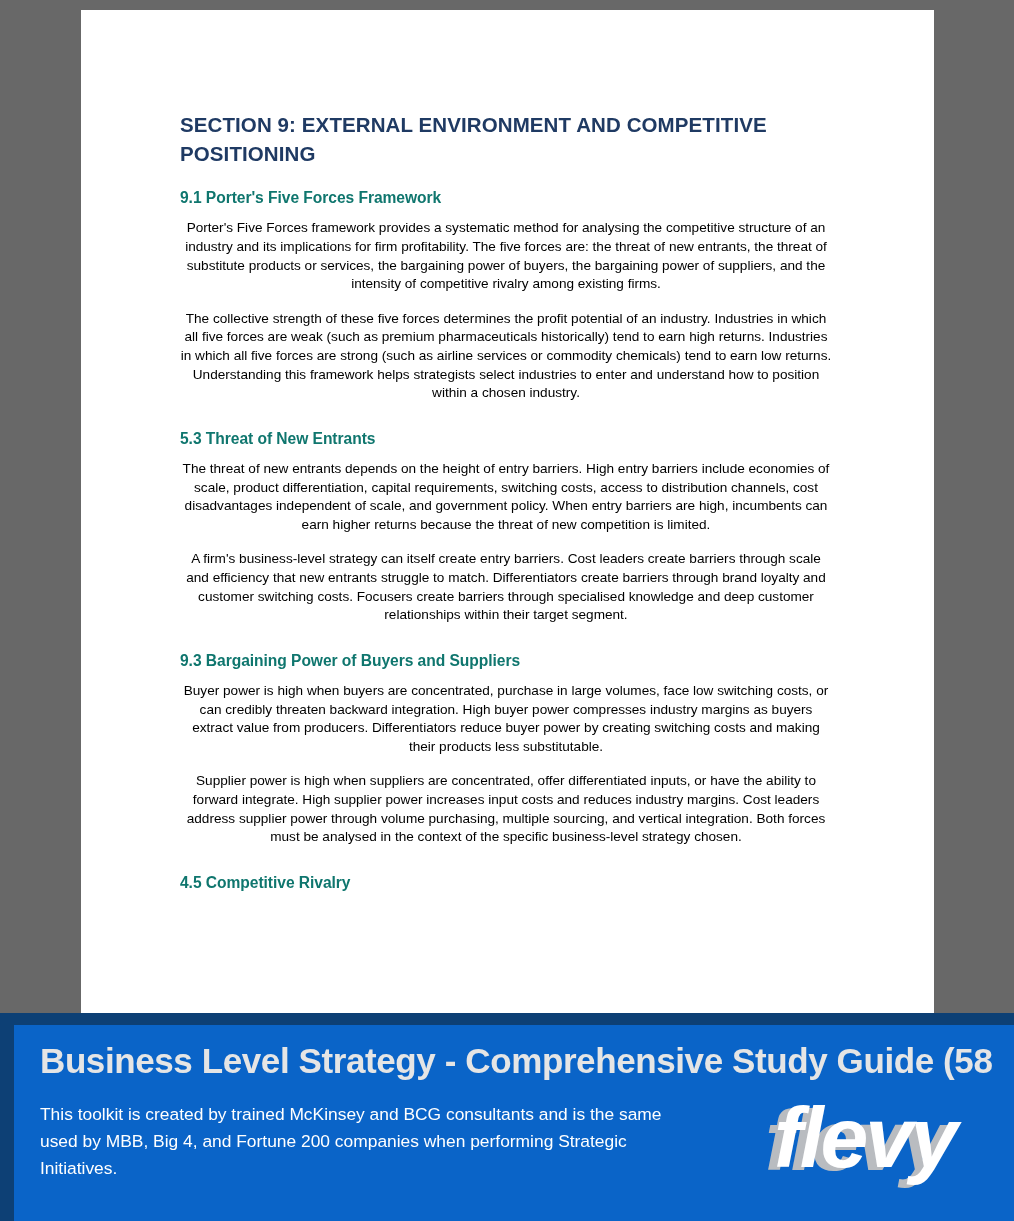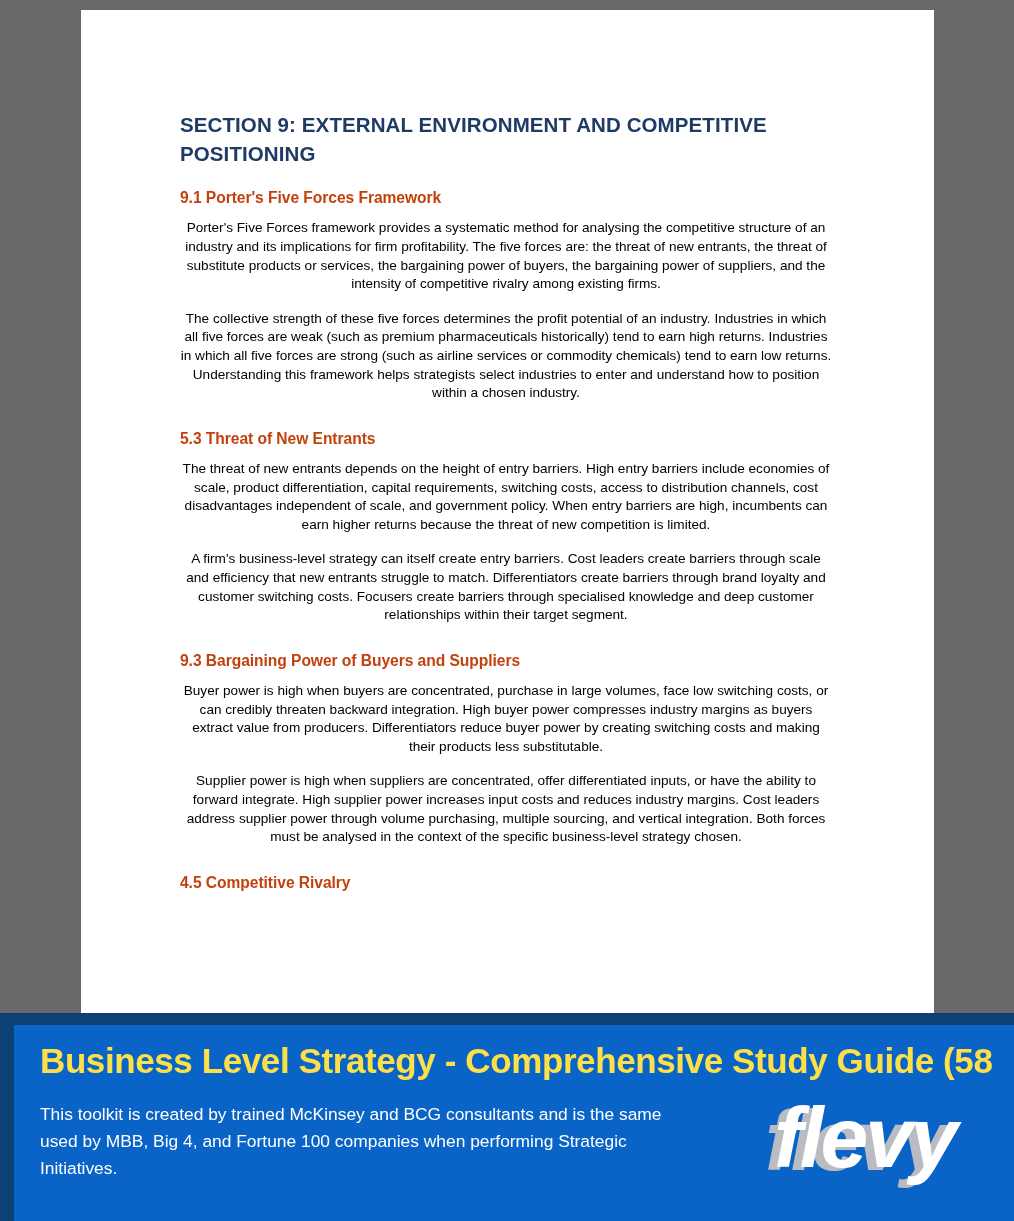--- a/index.html
+++ b/index.html
@@ -38,21 +38,21 @@
     color: #1f3a63;
     font-size: 20.5px;
     font-weight: bold;
     line-height: 1.42;
     letter-spacing: 0.1px;
     margin: 0 0 20px 0;
     font-family: "Liberation Sans", sans-serif;
   }
 
   .sub-heading {
-    color: #c2410c;
+    color: #0f766e;
     font-size: 15.6px;
     font-weight: bold;
     line-height: 1.3;
     margin: 0 0 11px 0;
     letter-spacing: -0.05px;
     font-family: "Liberation Sans", sans-serif;
   }
 
   .sub-heading.spaced {
     margin-top: 26px;
@@ -106,21 +106,21 @@
     top: 12px;
     right: 0;
     bottom: 0;
   }
 
   #banner-title {
     position: absolute;
     left: 0;
     top: 16px;
     white-space: nowrap;
-    color: #fde047;
+    color: #e5e5e5;
     font-size: 35px;
     font-weight: bold;
     letter-spacing: -0.4px;
     font-family: "Liberation Sans", sans-serif;
   }
 
   #banner-desc {
     position: absolute;
     left: 0;
     top: 76px;
@@ -197,21 +197,21 @@
   </div>
 </div>
 
 <div id="promo-banner">
   <div id="banner-top-rule"></div>
   <div id="banner-left-rule"></div>
 
   <div id="banner-inner">
     <div id="banner-title">Business Level Strategy - Comprehensive Study Guide (58</div>
 
-    <div id="banner-desc">This toolkit is created by trained McKinsey and BCG consultants and is the same used by MBB, Big 4, and Fortune 100 companies when performing Strategic Initiatives.</div>
+    <div id="banner-desc">This toolkit is created by trained McKinsey and BCG consultants and is the same used by MBB, Big 4, and Fortune 200 companies when performing Strategic Initiatives.</div>
 
 
     <div id="flevy-logo">
       <span class="logo-shadow">flevy</span>
       <span class="logo-main">flevy</span>
     </div>
   </div>
 </div>
 
 </body></html>

